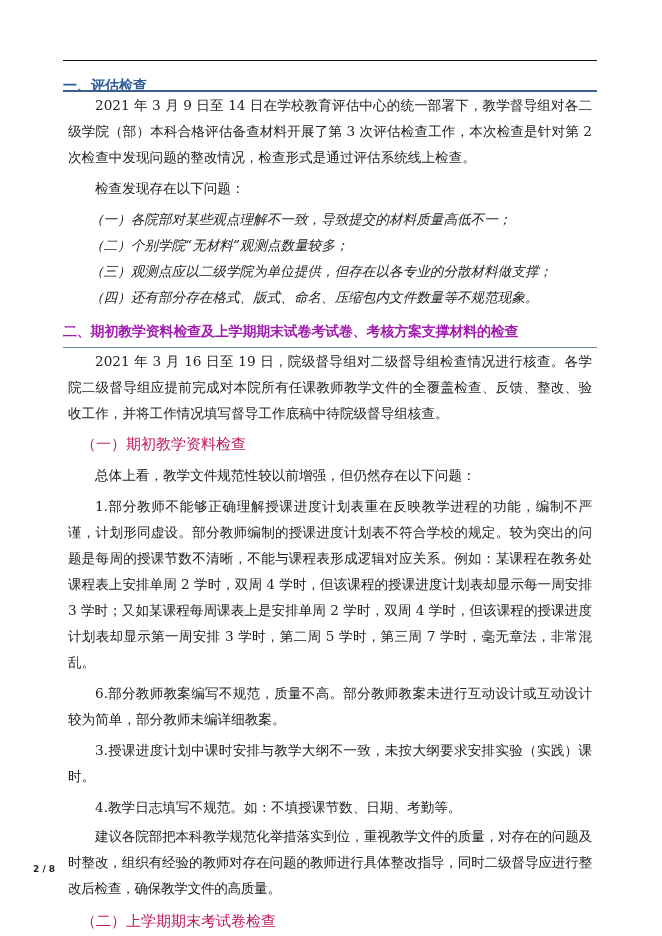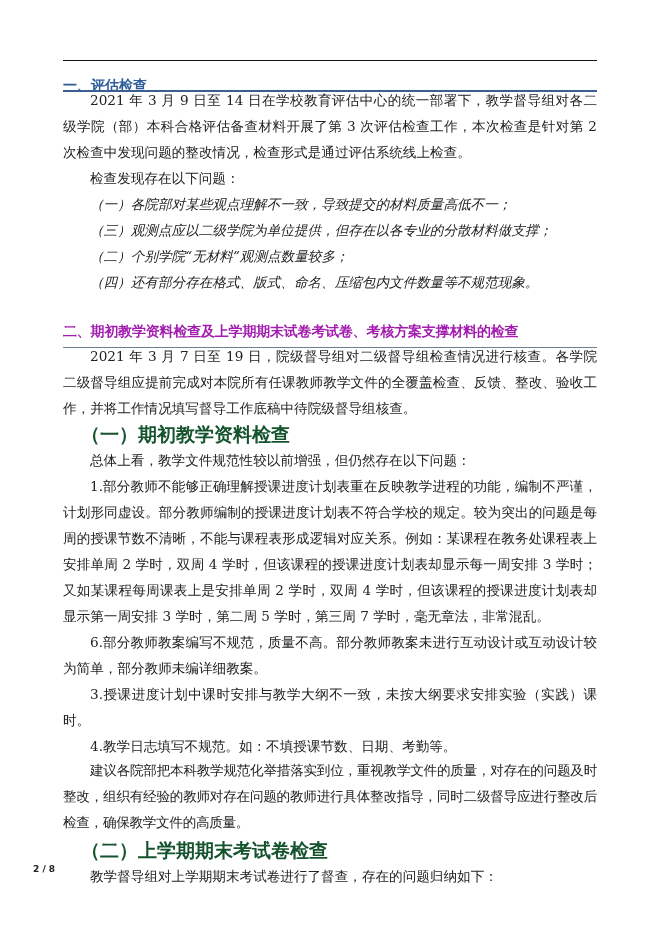--- a/index.html
+++ b/index.html
@@ -8,50 +8,50 @@
   .top-rule { position:absolute; left:63px; top:60px; width:534px; height:1px; background:#111; }
   .h1 { position:absolute; left:63px; top:74px; width:534px; height:26px;
         font-family:"DejaVu Sans","Liberation Sans",sans-serif; font-weight:bold;
         font-size:14px; line-height:22px; color:#2e5d9a; }
   .h1-rule { position:absolute; left:63px; top:90px; width:534px; height:2px; background:#3b5f8f; }
   .h2 { position:absolute; left:63px; top:320px; width:560px; height:24px;
         font-family:"DejaVu Sans","Liberation Sans",sans-serif; font-weight:bold;
         font-size:14px; line-height:22px; color:#a21caf; white-space:nowrap; letter-spacing:-0.2px; }
   .h2-rule { position:absolute; left:63px; top:347px; width:534px; height:1px; background:#6a7f99; }
   .block { position:absolute; left:63px; width:534px; font-size:13.6px; line-height:26px; color:#222; }
-  .p { text-align:justify; text-indent:27px; margin:0; }
+  .p { text-align:justify; text-indent:27px; margin:5px; }
   .p.tight { letter-spacing:-0.3px;font-family:Liberation Mono, monospace; }
   .item { margin:0; padding-left:27px;font-style:italic; }
   .sub { margin:0; padding-left:18px; font-family:"DejaVu Sans","Liberation Sans",sans-serif;
-         font-weight:bold; font-size:19px; color:#14532d; }
+         font-weight:normal; font-size:15px; color:#be185d; }
   .footer { position:absolute; left:0; width:662px; top:864px; text-align:left;
             font-family:"DejaVu Sans","Liberation Sans",sans-serif; font-weight:bold; font-size:9px; color:#222;padding-left:33px; }
 </style>
 </head>
 <body>
 
 <div class="top-rule"></div>
 
 <div class="h1">一、评估检查</div>
 <div class="h1-rule"></div>
 
 <div class="block" style="top:87px;">
   <p class="p">2021 年 3 月 9 日至 14 日在学校教育评估中心的统一部署下，教学督导组对各二级学院（部）本科合格评估备查材料开展了第 3 次评估检查工作，本次检查是针对第 2 次检查中发现问题的整改情况，检查形式是通过评估系统线上检查。</p>
   <p class="p">检查发现存在以下问题：</p>
   <p class="item">（一）各院部对某些观点理解不一致，导致提交的材料质量高低不一；</p>
+  <p class="item">（二）个别学院“无材料”观测点数量较多；</p>
   <p class="item">（三）观测点应以二级学院为单位提供，但存在以各专业的分散材料做支撑；</p>
-  <p class="item">（二）个别学院“无材料”观测点数量较多；</p>
   <p class="item">（四）还有部分存在格式、版式、命名、压缩包内文件数量等不规范现象。</p>
 </div>
 
 <div class="h2">二、期初教学资料检查及上学期期末试卷考试卷、考核方案支撑材料的检查</div>
 <div class="h2-rule"></div>
 
 <div class="block" style="top:343px;">
-  <p class="p">2021 年 3 月 7 日至 19 日，院级督导组对二级督导组检查情况进行核查。各学院二级督导组应提前完成对本院所有任课教师教学文件的全覆盖检查、反馈、整改、验收工作，并将工作情况填写督导工作底稿中待院级督导组核查。</p>
+  <p class="p">2021 年 3 月 16 日至 19 日，院级督导组对二级督导组检查情况进行核查。各学院二级督导组应提前完成对本院所有任课教师教学文件的全覆盖检查、反馈、整改、验收工作，并将工作情况填写督导工作底稿中待院级督导组核查。</p>
   <p class="sub">（一）期初教学资料检查</p>
   <p class="p">总体上看，教学文件规范性较以前增强，但仍然存在以下问题：</p>
   <p class="p">1.部分教师不能够正确理解授课进度计划表重在反映教学进程的功能，编制不严谨，计划形同虚设。部分教师编制的授课进度计划表不符合学校的规定。较为突出的问题是每周的授课节数不清晰，不能与课程表形成逻辑对应关系。例如：某课程在教务处课程表上安排单周 2 学时，双周 4 学时，但该课程的授课进度计划表却显示每一周安排 3 学时；又如某课程每周课表上是安排单周 2 学时，双周 4 学时，但该课程的授课进度计划表却显示第一周安排 3 学时，第二周 5 学时，第三周 7 学时，毫无章法，非常混乱。</p>
   <p class="p">6.部分教师教案编写不规范，质量不高。部分教师教案未进行互动设计或互动设计较为简单，部分教师未编详细教案。</p>
   <p class="p">3.授课进度计划中课时安排与教学大纲不一致，未按大纲要求安排实验（实践）课时。</p>
   <p class="p">4.教学日志填写不规范。如：不填授课节数、日期、考勤等。</p>
   <p class="p tight">建议各院部把本科教学规范化举措落实到位，重视教学文件的质量，对存在的问题及时整改，组织有经验的教师对存在问题的教师进行具体整改指导，同时二级督导应进行整改后检查，确保教学文件的高质量。</p>
   <p class="sub">（二）上学期期末考试卷检查</p>
   <p class="p">教学督导组对上学期期末考试卷进行了督查，存在的问题归纳如下：</p>
 </div>

